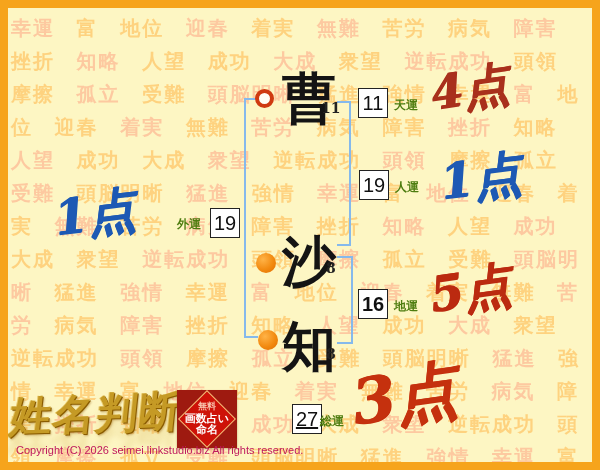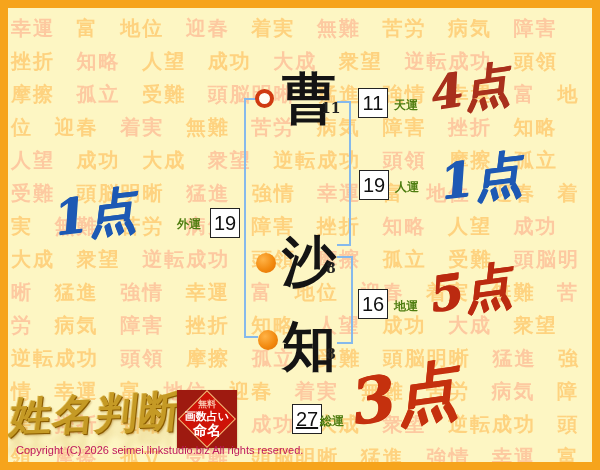--- a/index.html
+++ b/index.html
@@ -66,21 +66,21 @@
   .stamp { position:absolute; left:169px; top:382px; width:60px; height:58px;
            background:#9e1a10; box-shadow:0 1px 2px rgba(120,60,10,.4); }
   .stamp-diamond { position:absolute; left:50%; top:50%; width:41px; height:41px;
                    transform:translate(-50%,-50%) rotate(45deg);
                    background:#ce1208; border:1px solid #eec27a; }
   .stamp-text { position:absolute; inset:0; display:flex; flex-direction:column;
                 align-items:center; justify-content:center; line-height:1.15;
                 font-family:"DejaVu Serif","Liberation Serif",serif; font-weight:700; }
   .stamp-l1 { font-size:9px;  color:#f8c5ae; }
   .stamp-l2 { font-size:11px; color:#ffffff;font-family:Liberation Serif, serif; }
-  .stamp-l3 { font-size:14px; color:#ffffff; }
+  .stamp-l3 { font-size:11px; color:#ffffff; }
 
   .copyright { position:absolute; left:8px; top:436px; font-size:11px; color:#be185d;
                font-family:"Liberation Sans", sans-serif; }
 </style>
 </head>
 <body>
 
 <div class="frame">
   <div class="canvas">
 
@@ -106,21 +106,21 @@
 
       <div class="numbox" style="left:350px; top:80px;">11</div>
       <div class="unlabel" style="left:386px; top:89px;">天運</div>
 
       <div class="numbox" style="left:351px; top:162px;">19</div>
       <div class="unlabel" style="left:387px; top:171px;">人運</div>
 
       <div class="unlabel" style="left:169px; top:208px;">外運</div>
       <div class="numbox" style="left:202px; top:200px;">19</div>
 
-      <div class="numbox" style="left:350px; top:281px;">16</div>
+      <div class="numbox" style="left:350px; top:281px;font-weight:bold;">16</div>
       <div class="unlabel" style="left:386px; top:290px;">地運</div>
 
       <div class="numbox" style="left:284px; top:396px;text-decoration:underline;">27</div>
       <div class="unlabel" style="left:312px; top:405px;">総運</div>
 
       <div class="score score-tenun" style="color: rgb(169, 48, 28);">4点</div>
       <div class="score score-jinun" style="color: rgb(29, 89, 180);">1点</div>
       <div class="score score-gaiun" style="color: rgb(29, 89, 180);">1点</div>
       <div class="score score-chiun" style="color: rgb(187, 42, 16);">5点</div>
       <div class="score score-soun" style="color: rgb(197, 49, 14);">3点</div>

